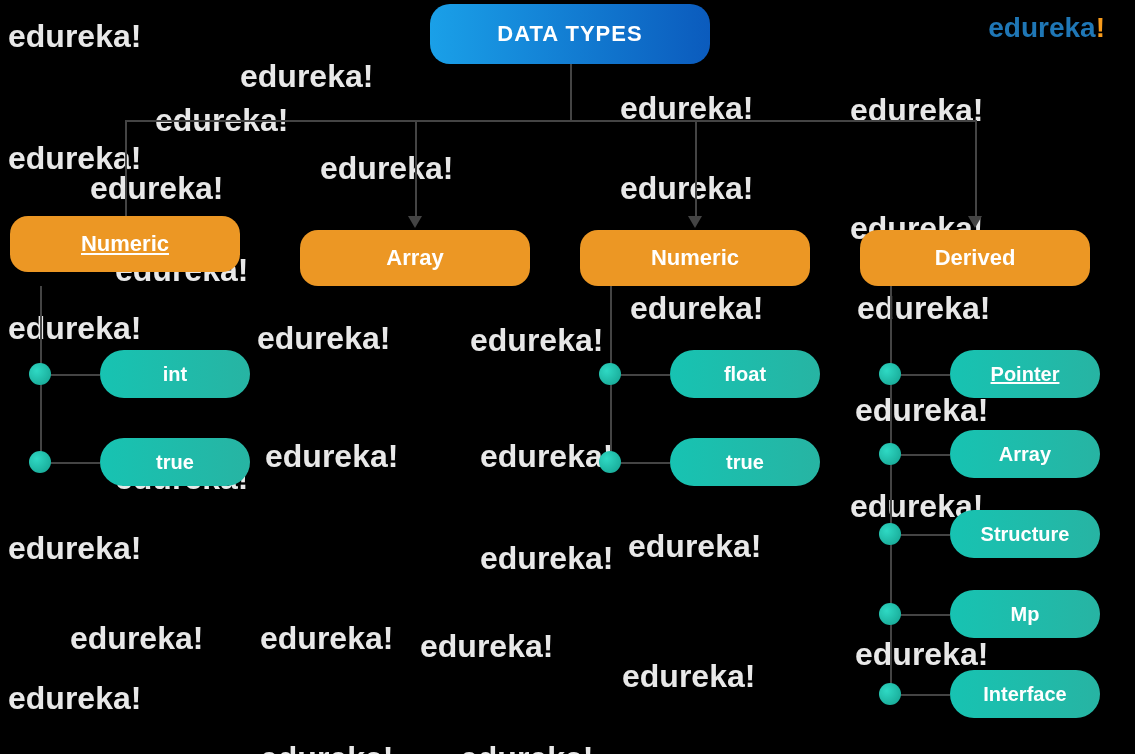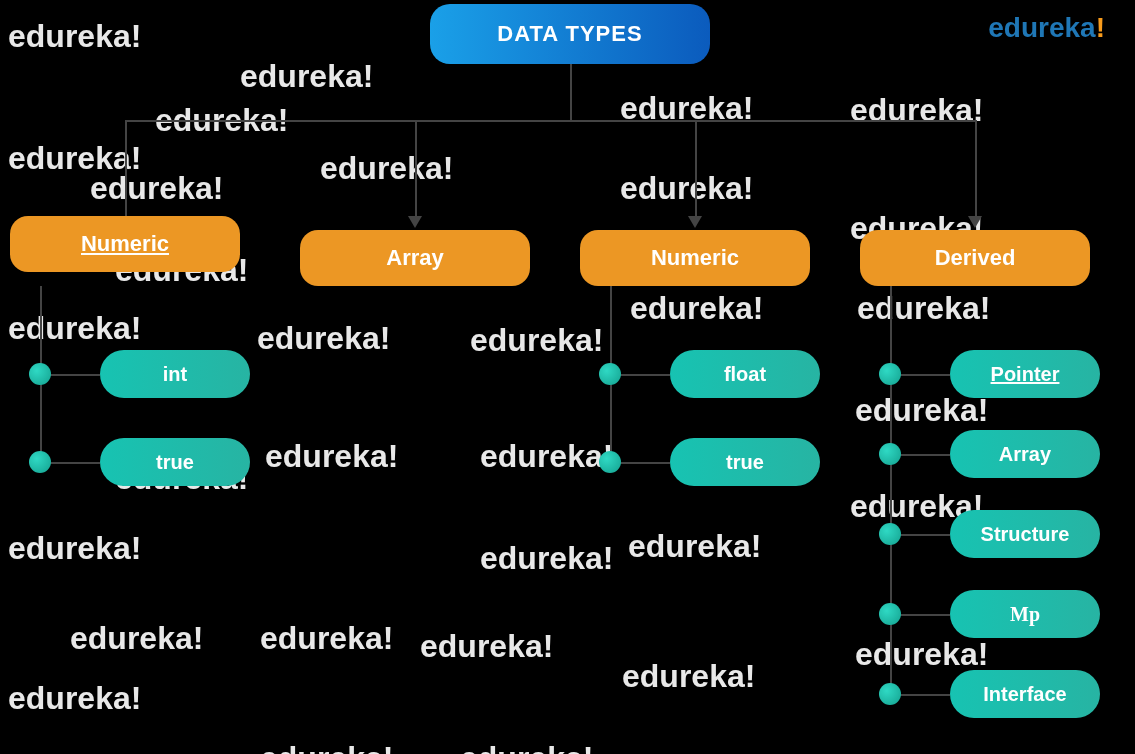--- a/index.html
+++ b/index.html
@@ -200,21 +200,21 @@
       </div>
       <div class="leaf-box" style="left: 950px; top: 350px; text-decoration: underline;">
         <span>Pointer</span>
       </div>
       <div class="leaf-box" style="left: 950px; top: 430px;">
         <span>Array</span>
       </div>
       <div class="leaf-box" style="left: 950px; top: 510px;">
         <span>Structure</span>
       </div>
-      <div class="leaf-box" style="left: 950px; top: 590px; font-family: Liberation Serif, serif;">
+      <div class="leaf-box" style="left: 950px; top: 590px;">
         <span>Mp</span>
       </div>
       <div class="leaf-box" style="left: 950px; top: 670px;">
         <span>Interface</span>
       </div>
     </div>
 
 </div>
 
 </body></html>

